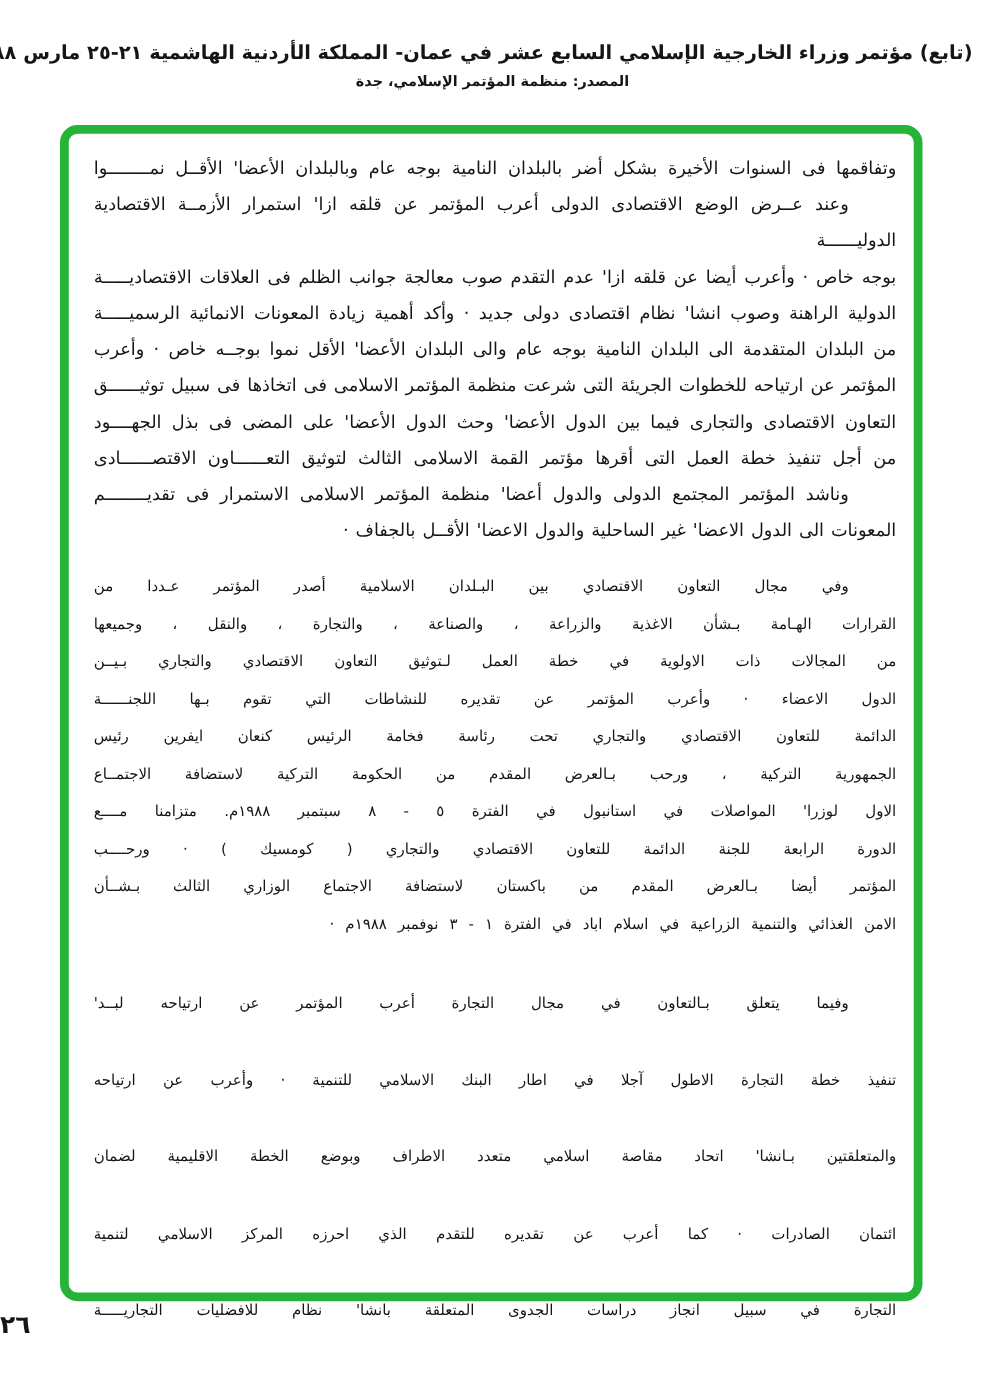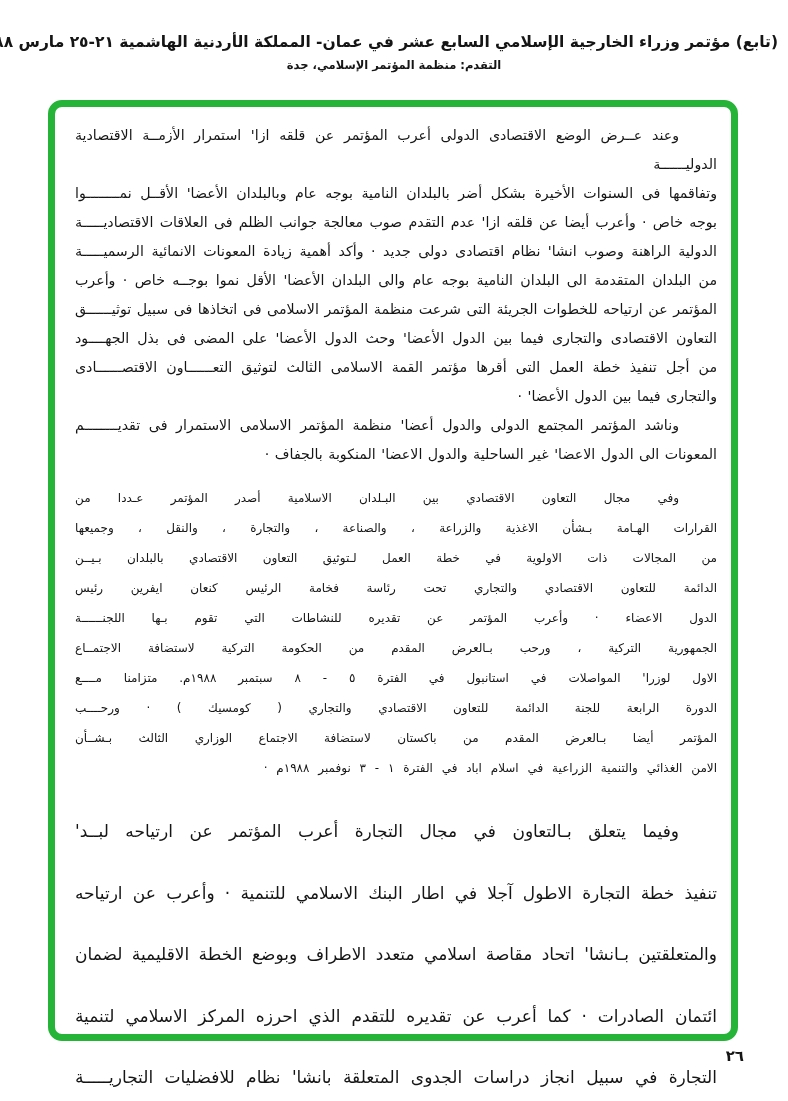--- a/index.html
+++ b/index.html
@@ -66,71 +66,70 @@
     word-spacing:1px;
   }
   
   .typeB .line{
     font-size:12px;
     line-height:30px;
     word-spacing:5px;
   }
   
   .typeC .line{
-    font-size:17px;
+    font-size:12px;
     line-height:25.5px;
     word-spacing:3px;
     margin-top:36px;
   }
   .gap-p2{}
   .gap-p3{margin-top:14px;}
   .gap-p4{margin-top:12px;}
   
   .page-number{
     position:absolute;
     left:0;right:44px;
     top:1047px;
-    text-align:right;
-    font-size:15px;
+    text-align:left;
+    font-size:20px;
     font-weight:bold;
     color:var(--ink);
   }
 </style>
 </head>
 <body>
 
 <div class="doc-header">
   <div class="title">(تابع) مؤتمر وزراء الخارجية الإسلامي السابع عشر في عمان- المملكة الأردنية الهاشمية ٢١-٢٥ مارس ١٩٨٨- البيان الختامي</div>
-  <div class="source">التقدم: منظمة المؤتمر الإسلامي، جدة</div>
+  <div class="source">المصدر: منظمة المؤتمر الإسلامي، جدة</div>
 </div>
 
 <div class="frame"></div>
 
 <div class="doc-body">
     <div class="para typeA">
+      <div class="line">وتفاقمها فى السنوات الأخيرة بشكل أضر بالبلدان النامية بوجه عام وبالبلدان الأعضا' الأقــل نمــــــــوا</div>
       <div class="line first">وعند عــرض الوضع الاقتصادى الدولى أعرب المؤتمر عن قلقه ازا' استمرار الأزمــة الاقتصادية الدوليــــــة</div>
-      <div class="line">وتفاقمها فى السنوات الأخيرة بشكل أضر بالبلدان النامية بوجه عام وبالبلدان الأعضا' الأقــل نمــــــــوا</div>
       <div class="line">بوجه خاص · وأعرب أيضا عن قلقه ازا' عدم التقدم صوب معالجة جوانب الظلم فى العلاقات الاقتصاديـــــة</div>
       <div class="line">الدولية الراهنة وصوب انشا' نظام اقتصادى دولى جديد · وأكد أهمية زيادة المعونات الانمائية الرسميـــــة</div>
       <div class="line">من البلدان المتقدمة الى البلدان النامية بوجه عام والى البلدان الأعضا' الأقل نموا بوجــه خاص · وأعرب</div>
       <div class="line">المؤتمر عن ارتياحه للخطوات الجريئة التى شرعت منظمة المؤتمر الاسلامى فى اتخاذها فى سبيل توثيــــــق</div>
       <div class="line">التعاون الاقتصادى والتجارى فيما بين الدول الأعضا' وحث الدول الأعضا' على المضى فى بذل الجهــــود</div>
       <div class="line">من أجل تنفيذ خطة العمل التى أقرها مؤتمر القمة الاسلامى الثالث لتوثيق التعــــــاون الاقتصــــــادى</div>
-      <div class="line last">والتجارى فيما بين الدول الأعضا' ·</div>
     </div>
     <div class="para typeA gap-p2">
       <div class="line first">وناشد المؤتمر المجتمع الدولى والدول أعضا' منظمة المؤتمر الاسلامى الاستمرار فى تقديــــــــم</div>
-      <div class="line last">المعونات الى الدول الاعضا' غير الساحلية والدول الاعضا' المنكوبة بالجفاف ·</div>
+      <div class="line last">المعونات الى الدول الاعضا' غير الساحلية والدول الاعضا' الأقــل بالجفاف ·</div>
     </div>
     <div class="para typeB gap-p3">
       <div class="line first">وفي مجال التعاون الاقتصادي بين البـلدان الاسلامية أصدر المؤتمر عـددا من</div>
       <div class="line">القرارات الهـامة بـشأن الاغذية والزراعة ، والصناعة ، والتجارة ، والنقل ، وجميعها</div>
-      <div class="line">من المجالات ذات الاولوية في خطة العمل لـتوثيق التعاون الاقتصادي بالبلدان بـيــن</div>
+      <div class="line">من المجالات ذات الاولوية في خطة العمل لـتوثيق التعاون الاقتصادي والتجاري بـيــن</div>
+      <div class="line">الدول الاعضاء · وأعرب المؤتمر عن تقديره للنشاطات التي تقوم بـها اللجنــــــة</div>
       <div class="line">الدائمة للتعاون الاقتصادي والتجاري تحت رئاسة فخامة الرئيس كنعان ايفرين رئيس</div>
-      <div class="line">الدول الاعضاء · وأعرب المؤتمر عن تقديره للنشاطات التي تقوم بـها اللجنــــــة</div>
       <div class="line">الجمهورية التركية ، ورحب بـالعرض المقدم من الحكومة التركية لاستضافة الاجتمــاع</div>
       <div class="line">الاول لوزرا' المواصلات في استانبول في الفترة ٥ - ٨ سبتمبر ١٩٨٨م. متزامنا مــــع</div>
       <div class="line">الدورة الرابعة للجنة الدائمة للتعاون الاقتصادي والتجاري ( كومسيك ) · ورحــــب</div>
       <div class="line">المؤتمر أيضا بـالعرض المقدم من باكستان لاستضافة الاجتماع الوزاري الثالث بـشــأن</div>
       <div class="line last">الامن الغذائي والتنمية الزراعية في اسلام اباد في الفترة ١ - ٣ نوفمبر ١٩٨٨م ·</div>
     </div>
     <div class="para typeC gap-p4">
       <div class="line first">وفيما يتعلق بـالتعاون في مجال التجارة أعرب المؤتمر عن ارتياحه لبــد'</div>
       <div class="line">تنفيذ خطة التجارة الاطول آجلا في اطار البنك الاسلامي للتنمية · وأعرب عن ارتياحه</div>
       <div class="line">والمتعلقتين بـانشا' اتحاد مقاصة اسلامي متعدد الاطراف وبوضع الخطة الاقليمية لضمان</div>

